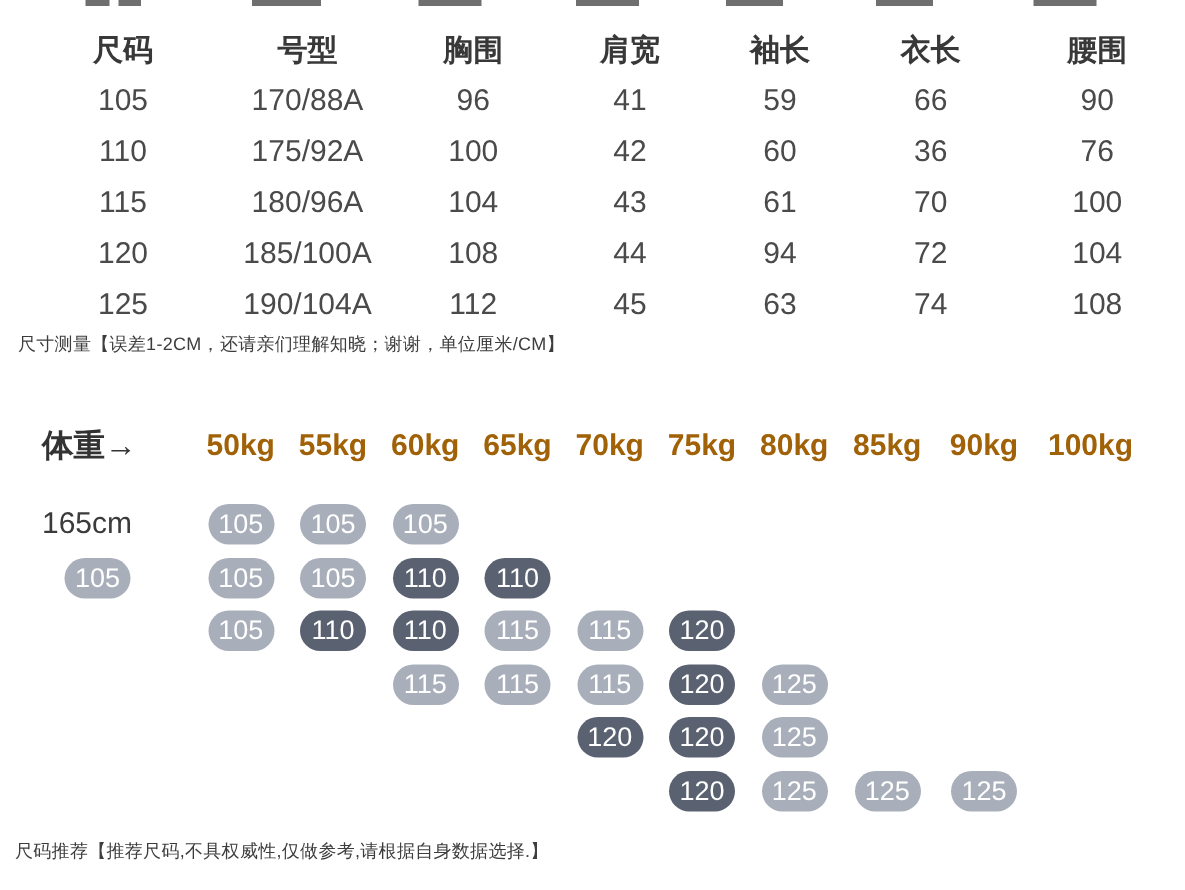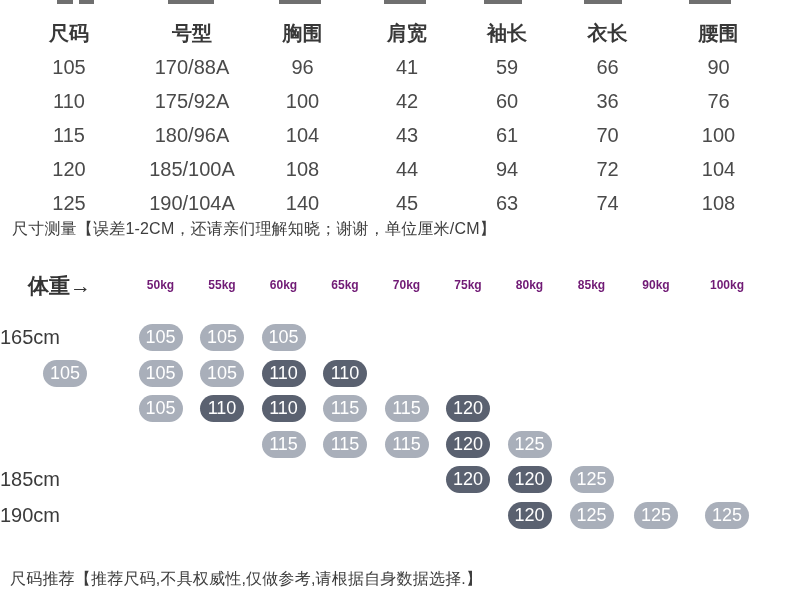--- a/index.html
+++ b/index.html
@@ -5,55 +5,55 @@
   html,body{margin:0;padding:0;}
   body{
     width:790px;height:593px;background:#ffffff;overflow:hidden;position:relative;
     font-family:"Liberation Sans","DejaVu Sans",sans-serif;
     -webkit-font-smoothing:antialiased;
   }
   .artifact{position:absolute;top:0;height:4px;background:#4b4b4b;opacity:.8;}
 
   
   table.size-table{
-    position:absolute;top:16px;left:3px;width:775px;
+    position:absolute;top:16px;left:16px;width:775px;
     border-collapse:collapse;table-layout:fixed;
   }
   table.size-table th{
     height:34px;font-size:20px;font-weight:bold;color:#383838;
     text-align:center;vertical-align:middle;padding:0;
   }
   table.size-table td{
     height:34px;font-size:20px;font-weight:normal;color:#4a4a4a;
     text-align:center;vertical-align:middle;padding:0;
   }
 
   .note{
-    position:absolute;left:12px;font-size:16px;line-height:22px;color:#3d3d3d;
+    position:absolute;left:12px;font-size:12px;line-height:22px;color:#3d3d3d;
     white-space:nowrap;letter-spacing:0.2px;
   }
   .note.measure{top:218px;}
-  .note.recommend{top:556px;left:10px;margin-top:12px;}
+  .note.recommend{top:556px;left:10px;}
 
   
-  .fit-chart{position:absolute;top:254px;left:0;width:631px;}
+  .fit-chart{position:absolute;top:266px;left:0;width:631px;}
   .fit-row{
     display:grid;
     grid-template-columns:130px 61px 62px 61px 62px 61px 62px 61px 63px 66px 76px;
     align-items:center;
   }
   .fit-head{height:62px;}
   .axis-block{display:flex;flex-direction:column;justify-content:center;padding-left:28px;}
   .axis-line{font-size:21px;font-weight:bold;color:#333333;line-height:31px;}
   .kg-cell{
-    font-size:12px;font-weight:bold;color:#701a75;text-align:center;align-self:center;
+    font-size:20px;font-weight:bold;color:#a16207;text-align:center;align-self:center;
   }
   .fit-data{height:35.5px;margin:0;}
   .fit-data:first-of-type{margin-top:4px;}
-  .height-cell{font-size:20px;color:#3b3b3b;}
+  .height-cell{font-size:20px;color:#3b3b3b;padding-left:28px;}
   .badge-cell{display:flex;justify-content:center;align-items:center;height:100%;}
   .size-badge{
     display:inline-block;width:44px;height:27px;line-height:27px;border-radius:13.5px;
     color:#ffffff;font-size:18px;text-align:center;
   }
 </style>
 </head>
 <body>
 
 <div class="artifact" style="left:57px;width:16px;"></div>
@@ -119,21 +119,21 @@
         <td>185/100A</td>
         <td>108</td>
         <td>44</td>
         <td>94</td>
         <td>72</td>
         <td>104</td>
       </tr>
       <tr>
         <td>125</td>
         <td>190/104A</td>
-        <td>140</td>
+        <td>112</td>
         <td>45</td>
         <td>63</td>
         <td>74</td>
         <td>108</td>
       </tr>
     </tbody>
 </table>
 
 <div class="note measure">尺寸测量【误差1-2CM，还请亲们理解知晓；谢谢，单位厘米/CM】</div>
 
@@ -235,40 +235,38 @@
         <div class="badge-cell">
           <span class="size-badge" style="background: rgb(90, 97, 112); color: rgb(255, 255, 255);">120</span>
         </div>
         <div class="badge-cell">
           <span class="size-badge" style="background: rgb(169, 175, 186); color: rgb(255, 255, 255);">125</span>
         </div>
         <div class="badge-cell"></div>
         <div class="badge-cell"></div>
       </div>
       <div class="fit-row fit-data">
-        <div class="height-cell">185cm</div>
-        <div class="badge-cell"></div>
-        <div class="badge-cell"></div>
-        <div class="badge-cell"></div>
-        <div class="badge-cell"></div>
-        <div class="badge-cell"></div>
-        <div class="badge-cell">
-          <span class="size-badge" style="background: rgb(90, 97, 112); color: rgb(255, 255, 255);">120</span>
-        </div>
-        <div class="badge-cell">
-          <span class="size-badge" style="background: rgb(90, 97, 112); color: rgb(255, 255, 255);">120</span>
-        </div>
-        <div class="badge-cell">
-          <span class="size-badge" style="background: rgb(169, 175, 186); color: rgb(255, 255, 255);">125</span>
-        </div>
-        <div class="badge-cell"></div>
-        <div class="badge-cell"></div>
-      </div>
-      <div class="fit-row fit-data">
-        <div class="height-cell">190cm</div>
+        <div class="badge-cell"></div>
+        <div class="badge-cell"></div>
+        <div class="badge-cell"></div>
+        <div class="badge-cell"></div>
+        <div class="badge-cell"></div>
+        <div class="badge-cell">
+          <span class="size-badge" style="background: rgb(90, 97, 112); color: rgb(255, 255, 255);">120</span>
+        </div>
+        <div class="badge-cell">
+          <span class="size-badge" style="background: rgb(90, 97, 112); color: rgb(255, 255, 255);">120</span>
+        </div>
+        <div class="badge-cell">
+          <span class="size-badge" style="background: rgb(169, 175, 186); color: rgb(255, 255, 255);">125</span>
+        </div>
+        <div class="badge-cell"></div>
+        <div class="badge-cell"></div>
+      </div>
+      <div class="fit-row fit-data">
         <div class="badge-cell"></div>
         <div class="badge-cell"></div>
         <div class="badge-cell"></div>
         <div class="badge-cell"></div>
         <div class="badge-cell"></div>
         <div class="badge-cell"></div>
         <div class="badge-cell">
           <span class="size-badge" style="background: rgb(90, 97, 112); color: rgb(255, 255, 255);">120</span>
         </div>
         <div class="badge-cell">

